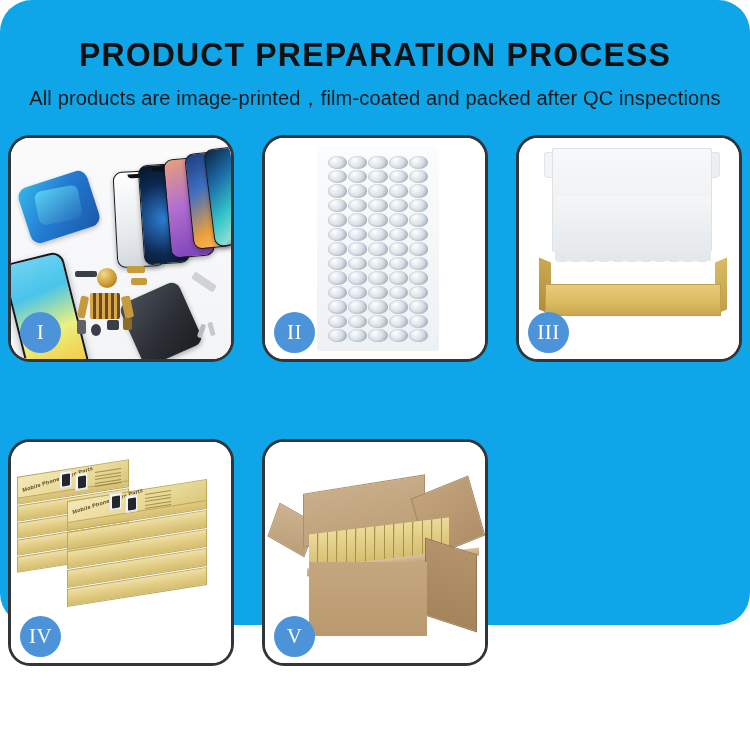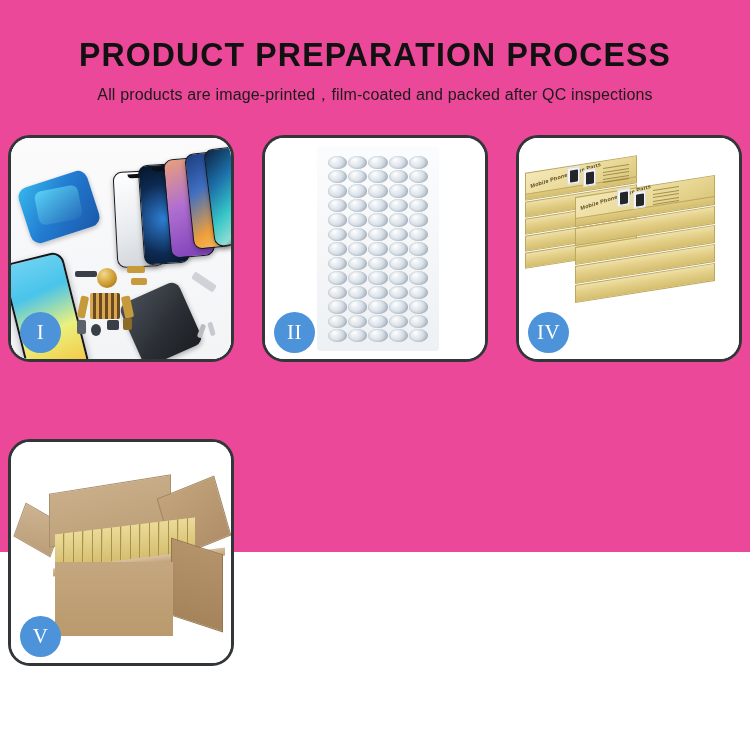--- a/index.html
+++ b/index.html
@@ -2,35 +2,35 @@
 <html><head>
 <meta charset="utf-8">
 <style>
   * { margin:0; padding:0; box-sizing:border-box; }
   html,body { width:750px; height:750px; }
   body {
     background:#ffffff;
     font-family:"Liberation Sans", sans-serif;
     overflow:hidden;
   }
-  .page { position:relative; width:750px; height:552px; background:#ec4899; }
+  .page { position:relative; width:750px; height:625px; background:#0ea5e9;border-radius:32px; }
 
   
   .header { text-align:center; padding-top:36px; }
   .title {
     font-size:33px;
     font-weight:600;
     letter-spacing:1.2px;
     color:#111111;
     font-family:"Liberation Sans", sans-serif;
     transform:scaleX(0.97);
   }
   .subtitle {
     margin-top:11px;
-    font-size:16px;
+    font-size:20px;
     font-weight:400;
     color:#1a1a1a;
     letter-spacing:0.15px;
   }
 
   
   .grid {
     position:absolute;
     left:8px; top:135px;
     width:734px;
@@ -412,20 +412,33 @@
               <span class="bub"></span>
               <span class="bub"></span>
               <span class="bub"></span>
               <span class="bub"></span>
             </div>
         </div>
       </div>
       <div class="badge">II</div>
     </div>
 
+    <div class="panel">
+      <div class="stage">
+        <div class="lid-tab-l"></div>
+        <div class="lid-tab-r"></div>
+        <div class="lid-back"></div>
+        <div class="foam"></div>
+        <div class="box3-side-l"></div>
+        <div class="box3-side-r"></div>
+        <div class="box3-inner"></div>
+        <div class="box3-front"></div>
+      </div>
+      <div class="badge">III</div>
+    </div>
 
     <div class="panel">
       <div class="stage">
         <div class="stackwrap" id="box-stack">
             <div class="sbox" style="left: 6px; top: 106px; width: 112px; height: 16px; transform: skewY(-9deg); z-index: 11;"></div>
             <div class="sbox" style="left: 6px; top: 89px; width: 112px; height: 16px; transform: skewY(-9deg); z-index: 12;"></div>
             <div class="sbox" style="left: 6px; top: 72px; width: 112px; height: 16px; transform: skewY(-9deg); z-index: 13;"></div>
             <div class="sbox" style="left: 6px; top: 55px; width: 112px; height: 16px; transform: skewY(-9deg); z-index: 14;"></div>
             <div class="sbox" style="left: 6px; top: 38px; width: 112px; height: 16px; transform: skewY(-9deg); z-index: 15;"></div>
             <div class="sbox sbox-top" style="left: 6px; top: 26px; width: 112px; height: 22px; transform: skewY(-9deg); z-index: 30;"></div>

